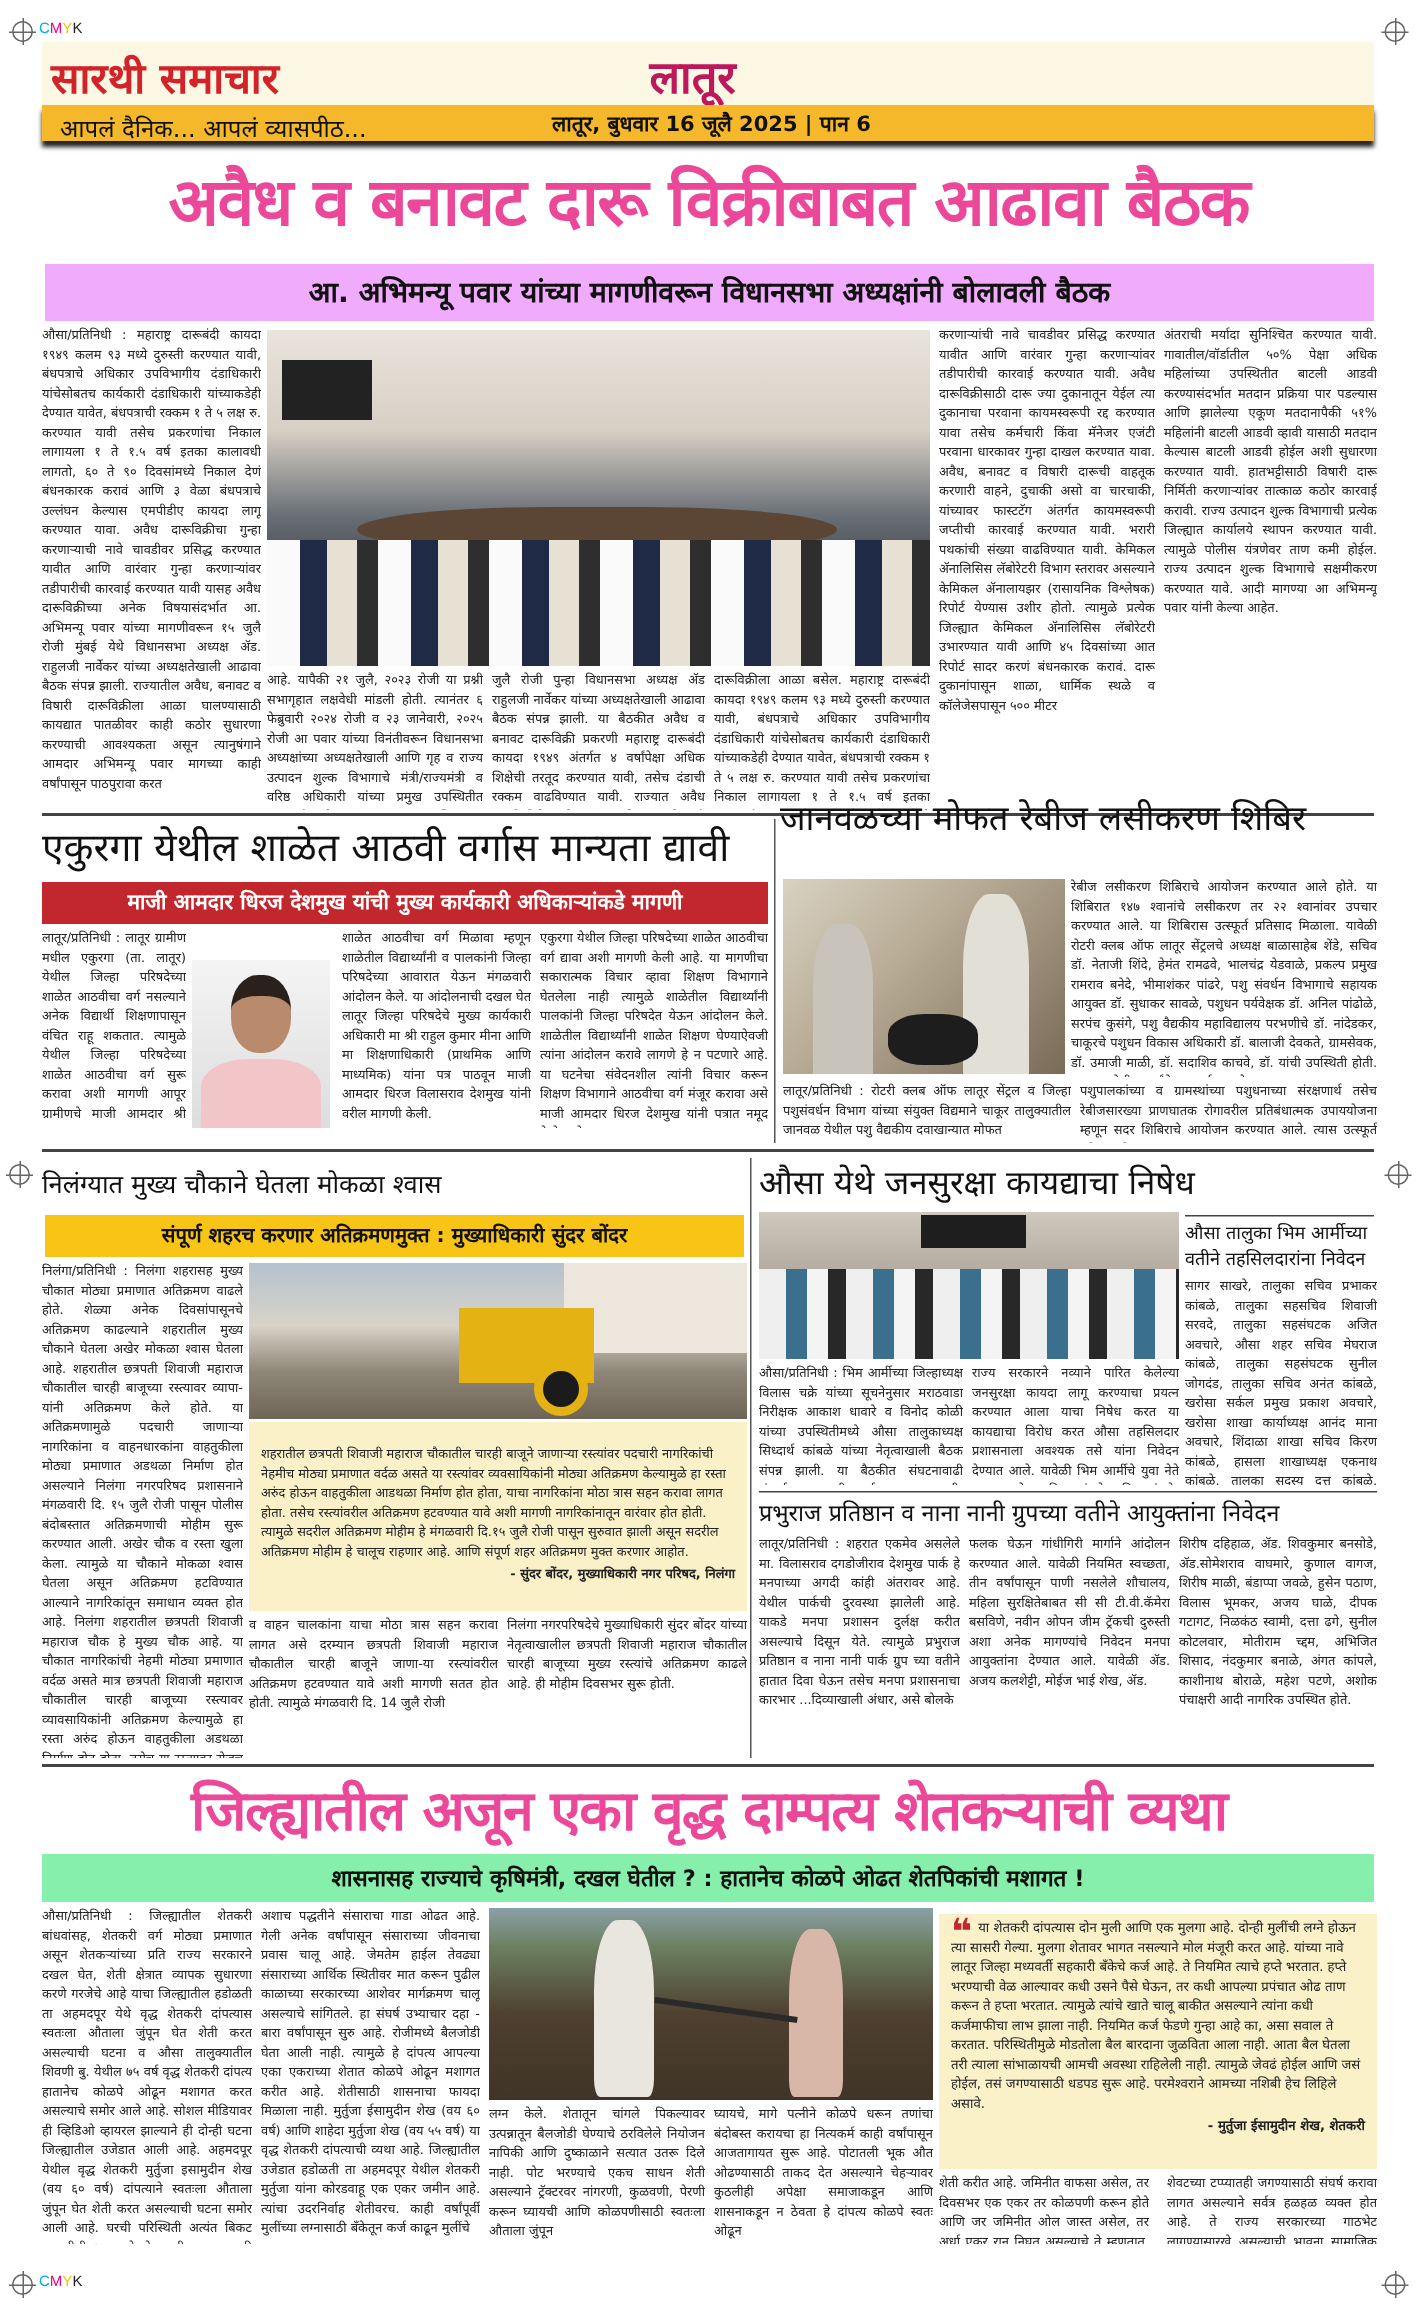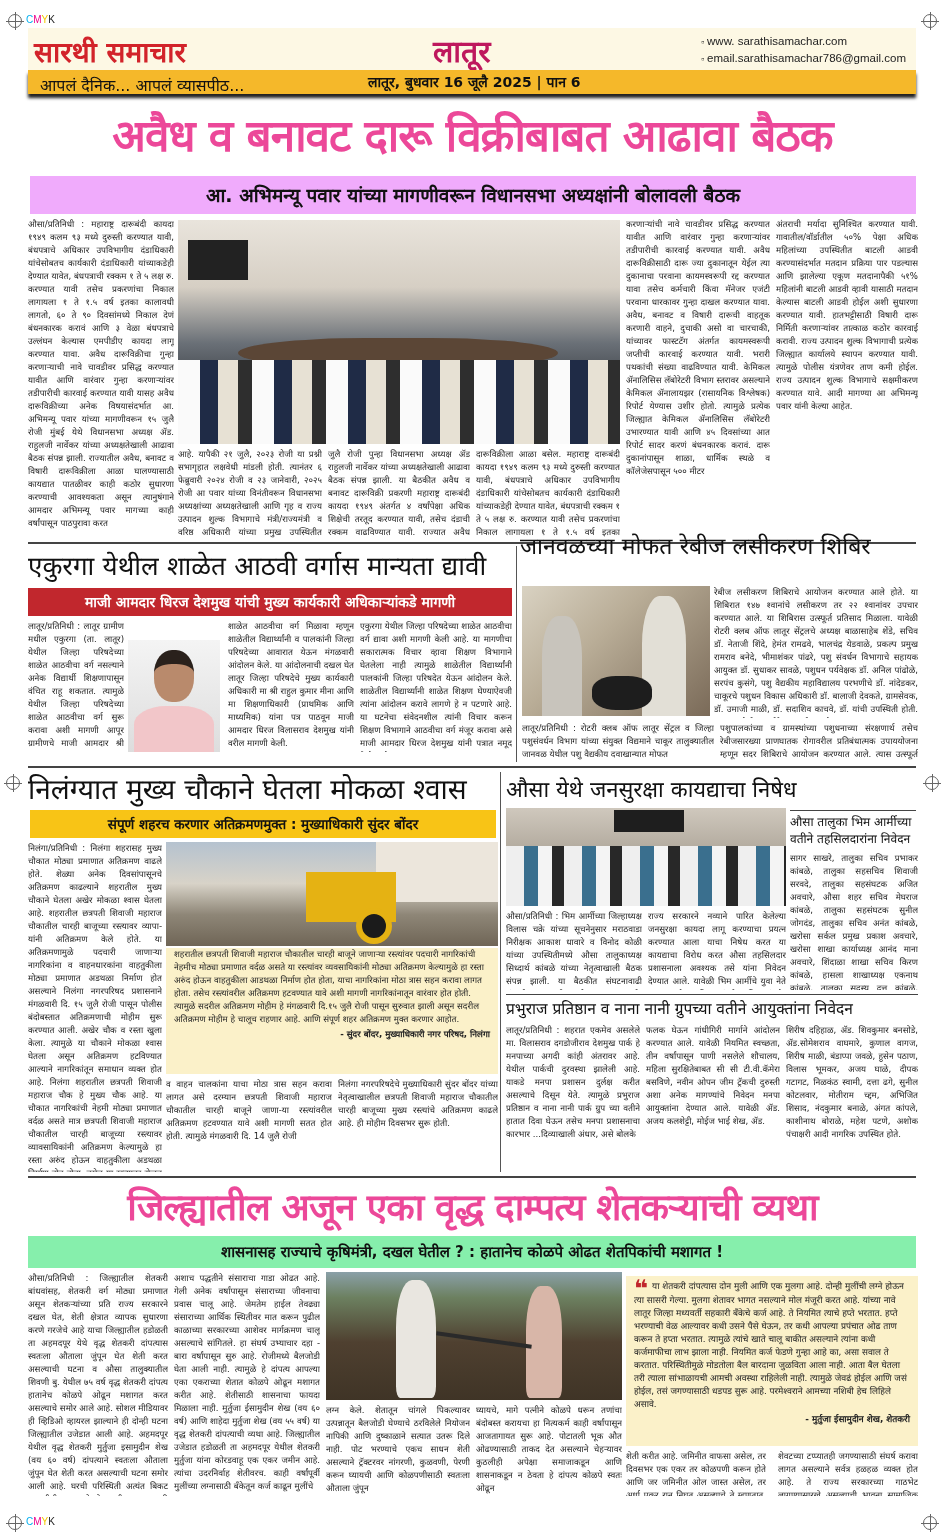--- a/index.html
+++ b/index.html
@@ -36,24 +36,20 @@
 <div class="reg" style="right:8px;top:14px"></div>
 <div class="reg" style="left:6px;top:776px"></div>
 <div class="reg" style="right:6px;top:776px"></div>
 <div class="reg" style="left:8px;top:1516px"></div>
 <div class="cmyk" style="left:26px;top:1516px"><span class="c">C</span><span class="m">M</span><span class="y">Y</span><span class="k">K</span></div>
 <div class="reg" style="right:8px;top:1516px"></div>
 
 <div class="masthead">
   <div class="brand">सारथी समाचार</div>
   <div class="city">लातूर</div>
-  <div class="contact">
-    <div>www. sarathisamachar.com</div>
-    <div>email.sarathisamachar786@gmail.com</div>
-  </div>
 </div>
 <div class="dateband">
   <div class="tagline">आपलं दैनिक... आपलं व्यासपीठ...</div>
   <div class="dateline">लातूर, बुधवार 16 जूलै 2025 | पान 6</div>
 </div>
 
 <div class="headline" style="top:108px;font-size:44px;line-height:56px">अवैध व बनावट दारू विक्रीबाबत आढावा बैठक</div>
 <div class="strap" style="left:30px;top:176px;width:886px;height:38px;background:#f0abfc;font-size:19px;line-height:38px">आ. अभिमन्यू पवार यांच्या मागणीवरून विधानसभा अध्यक्षांनी बोलावली बैठक</div>
 
 <div class="col" style="left:28px;top:218px;width:146px;height:322px">औसा/प्रतिनिधी : महाराष्ट्र दारूबंदी कायदा १९४९ कलम ९३ मध्ये दुरुस्ती करण्यात यावी, बंधपत्राचे अधिकार उपविभागीय दंडाधिकारी यांचेसोबतच कार्यकारी दंडाधिकारी यांच्याकडेही देण्यात यावेत, बंधपत्राची रक्कम १ ते ५ लक्ष रु. करण्यात यावी तसेच प्रकरणांचा निकाल लागायला १ ते १.५ वर्ष इतका कालावधी लागतो, ६० ते ९० दिवसांमध्ये निकाल देणं बंधनकारक करावं आणि ३ वेळा बंधपत्राचे उल्लंघन केल्यास एमपीडीए कायदा लागू करण्यात यावा. अवैध दारूविक्रीचा गुन्हा करणाऱ्याची नावे चावडीवर प्रसिद्ध करण्यात यावीत आणि वारंवार गुन्हा करणाऱ्यांवर तडीपारीची कारवाई करण्यात यावी यासह अवैध दारूविक्रीच्या अनेक विषयासंदर्भात आ. अभिमन्यू पवार यांच्या मागणीवरून १५ जुलै रोजी मुंबई येथे विधानसभा अध्यक्ष ॲड. राहुलजी नार्वेकर यांच्या अध्यक्षतेखाली आढावा बैठक संपन्न झाली. राज्यातील अवैध, बनावट व विषारी दारूविक्रीला आळा घालण्यासाठी कायद्यात पातळीवर काही कठोर सुधारणा करण्याची आवश्यकता असून त्यानुषंगाने आमदार अभिमन्यू पवार मागच्या काही वर्षांपासून पाठपुरावा करत</div>
@@ -87,29 +83,29 @@
   <div style="position:absolute;left:20px;top:30px;width:40px;height:100px;background:#c8c4bc;border-radius:40% 40% 0 0"></div>
   <div style="position:absolute;left:120px;top:10px;width:44px;height:120px;background:#e2dfd6;border-radius:40% 40% 0 0"></div>
   <div style="position:absolute;left:70px;top:90px;width:60px;height:34px;background:#1d1d1d;border-radius:40%"></div>
 </div>
 <div class="col" style="left:714px;top:586px;width:204px;height:132px">रेबीज लसीकरण शिबिराचे आयोजन करण्यात आले होते. या शिबिरात १४७ श्वानांचे लसीकरण तर २२ श्वानांवर उपचार करण्यात आले. या शिबिरास उत्स्फूर्त प्रतिसाद मिळाला. यावेळी रोटरी क्लब ऑफ लातूर सेंट्रलचे अध्यक्ष बाळासाहेब शेंडे, सचिव डॉ. नेताजी शिंदे, हेमंत रामढवे, भालचंद्र येडवाळे, प्रकल्प प्रमुख रामराव बनेदे, भीमाशंकर पांढरे, पशु संवर्धन विभागाचे सहायक आयुक्त डॉ. सुधाकर सावळे, पशुधन पर्यवेक्षक डॉ. अनिल पांढोळे, सरपंच कुसंगे, पशु वैद्यकीय महाविद्यालय परभणीचे डॉ. नांदेडकर, चाकूरचे पशुधन विकास अधिकारी डॉ. बालाजी देवकते, ग्रामसेवक, डॉ. उमाजी माळी, डॉ. सदाशिव काचवे, डॉ. यांची उपस्थिती होती. जानवळ येथील सर्वांचे सहकार्य लाभले.</div>
 <div class="col" style="left:522px;top:722px;width:192px;height:40px">लातूर/प्रतिनिधी : रोटरी क्लब ऑफ लातूर सेंट्रल व जिल्हा पशुसंवर्धन विभाग यांच्या संयुक्त विद्यमाने चाकूर तालुक्यातील जानवळ येथील पशु वैद्यकीय दवाखान्यात मोफत</div>
 <div class="col" style="left:720px;top:722px;width:198px;height:40px">पशुपालकांच्या व ग्रामस्थांच्या पशुधनाच्या संरक्षणार्थ तसेच रेबीजसारख्या प्राणघातक रोगावरील प्रतिबंधात्मक उपाययोजना म्हणून सदर शिबिराचे आयोजन करण्यात आले. त्यास उत्स्फूर्त प्रतिसाद मिळाला.</div>
 
 <div class="rule-h" style="left:28px;top:766px;width:888px"></div>
 
-<div class="sub" style="left:28px;top:772px;width:470px;font-size:28px;line-height:36px;white-space:nowrap">निलंग्यात मुख्य चौकाने घेतला मोकळा श्वास</div>
+<div class="sub" style="left:28px;top:772px;width:470px;font-size:17px;line-height:36px;white-space:nowrap">निलंग्यात मुख्य चौकाने घेतला मोकळा श्वास</div>
 <div class="strap" style="left:30px;top:810px;width:466px;height:28px;background:#f8c416;font-size:13.5px;line-height:28px">संपूर्ण शहरच करणार अतिक्रमणमुक्त : मुख्याधिकारी सुंदर बोंदर</div>
 <div class="col" style="left:28px;top:842px;width:134px;height:330px">निलंगा/प्रतिनिधी : निलंगा शहरासह मुख्य चौकात मोठ्या प्रमाणात अतिक्रमण वाढले होते. शेळ्या अनेक दिवसांपासूनचे अतिक्रमण काढल्याने शहरातील मुख्य चौकाने घेतला अखेर मोकळा श्वास घेतला आहे. शहरातील छत्रपती शिवाजी महाराज चौकातील चारही बाजूच्या रस्त्यावर व्यापा-यांनी अतिक्रमण केले होते. या अतिक्रमणामुळे पदचारी जाणाऱ्या नागरिकांना व वाहनधारकांना वाहतुकीला मोठ्या प्रमाणात अडथळा निर्माण होत असल्याने निलंगा नगरपरिषद प्रशासनाने मंगळवारी दि. १५ जुलै रोजी पासून पोलीस बंदोबस्तात अतिक्रमणाची मोहीम सुरू करण्यात आली. अखेर चौक व रस्ता खुला केला. त्यामुळे या चौकाने मोकळा श्वास घेतला असून अतिक्रमण हटविण्यात आल्याने नागरिकांतून समाधान व्यक्त होत आहे. निलंगा शहरातील छत्रपती शिवाजी महाराज चौक हे मुख्य चौक आहे. या चौकात नागरिकांची नेहमी मोठ्या प्रमाणात वर्दळ असते मात्र छत्रपती शिवाजी महाराज चौकातील चारही बाजूच्या रस्त्यावर व्यावसायिकांनी अतिक्रमण केल्यामुळे हा रस्ता अरुंद होऊन वाहतुकीला अडथळा निर्माण होत होता, तसेच या रस्त्यावर रोजच वाहतूक कोंडी होत असल्याने पदचारी नागरिकांना</div>
 <div class="photo" style="left:166px;top:842px;width:332px;height:104px;background:linear-gradient(180deg,#b5c2cf 0%,#d8d3c8 40%,#8e8677 70%,#6f6556 100%)">
   <div style="position:absolute;left:210px;top:0;width:122px;height:60px;background:#ece6dc"></div>
   <div style="position:absolute;left:140px;top:30px;width:90px;height:50px;background:#e5b213"></div>
   <div style="position:absolute;left:190px;top:66px;width:36px;height:36px;border-radius:50%;background:#1b1b1b;border:6px solid #e5b213"></div>
 </div>
-<div class="quote-box" style="left:166px;top:948px;width:332px;height:126px;font-size:8.6px;line-height:13px;padding:0 8px">
+<div class="quote-box" style="left:166px;top:948px;width:332px;height:126px;font-size:8.6px;line-height:13px;padding:16px 8px">
   <span>शहरातील छत्रपती शिवाजी महाराज चौकातील चारही बाजूने जाणाऱ्या रस्त्यांवर पदचारी नागरिकांची नेहमीच मोठ्या प्रमाणात वर्दळ असते या रस्त्यांवर व्यवसायिकांनी मोठ्या अतिक्रमण केल्यामुळे हा रस्ता अरुंद होऊन वाहतुकीला आडथळा निर्माण होत होता, याचा नागरिकांना मोठा त्रास सहन करावा लागत होता. तसेच रस्त्यांवरील अतिक्रमण हटवण्यात यावे अशी मागणी नागरिकांनातून वारंवार होत होती. त्यामुळे सदरील अतिक्रमण मोहीम हे मंगळवारी दि.१५ जुलै रोजी पासून सुरुवात झाली असून सदरील अतिक्रमण मोहीम हे चालूच राहणार आहे. आणि संपूर्ण शहर अतिक्रमण मुक्त करणार आहोत.</span>
   <span class="attrib">- सुंदर बोंदर, मुख्याधिकारी नगर परिषद, निलंगा</span>
 </div>
 <div class="col" style="left:166px;top:1078px;width:166px;height:94px">व वाहन चालकांना याचा मोठा त्रास सहन करावा लागत असे दरम्यान छत्रपती शिवाजी महाराज चौकातील चारही बाजूने जाणा-या रस्त्यांवरील अतिक्रमण हटवण्यात यावे अशी मागणी सतत होत होती. त्यामुळे मंगळवारी दि. 14 जुलै रोजी</div>
 <div class="col" style="left:338px;top:1078px;width:160px;height:94px">निलंगा नगरपरिषदेचे मुख्याधिकारी सुंदर बोंदर यांच्या नेतृत्वाखालील छत्रपती शिवाजी महाराज चौकातील चारही बाजूच्या मुख्य रस्त्यांचे अतिक्रमण काढले आहे. ही मोहीम दिवसभर सुरू होती.</div>
 
 <div class="rule-v" style="left:500px;top:772px;height:400px"></div>
 
 <div class="sub" style="left:506px;top:772px;width:420px;font-size:22px;line-height:36px;white-space:nowrap">औसा येथे जनसुरक्षा कायद्याचा निषेध</div>
 <div class="photo" style="left:506px;top:808px;width:280px;height:98px;background:linear-gradient(180deg,#cfc8bd 0%,#b4aca0 40%,#4b4d52 100%)">

